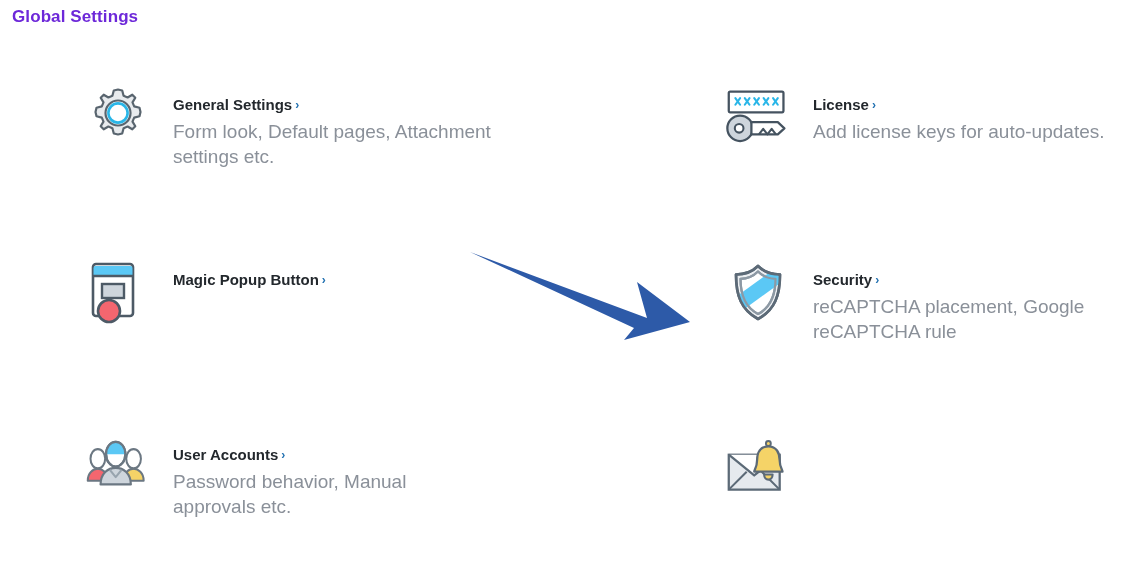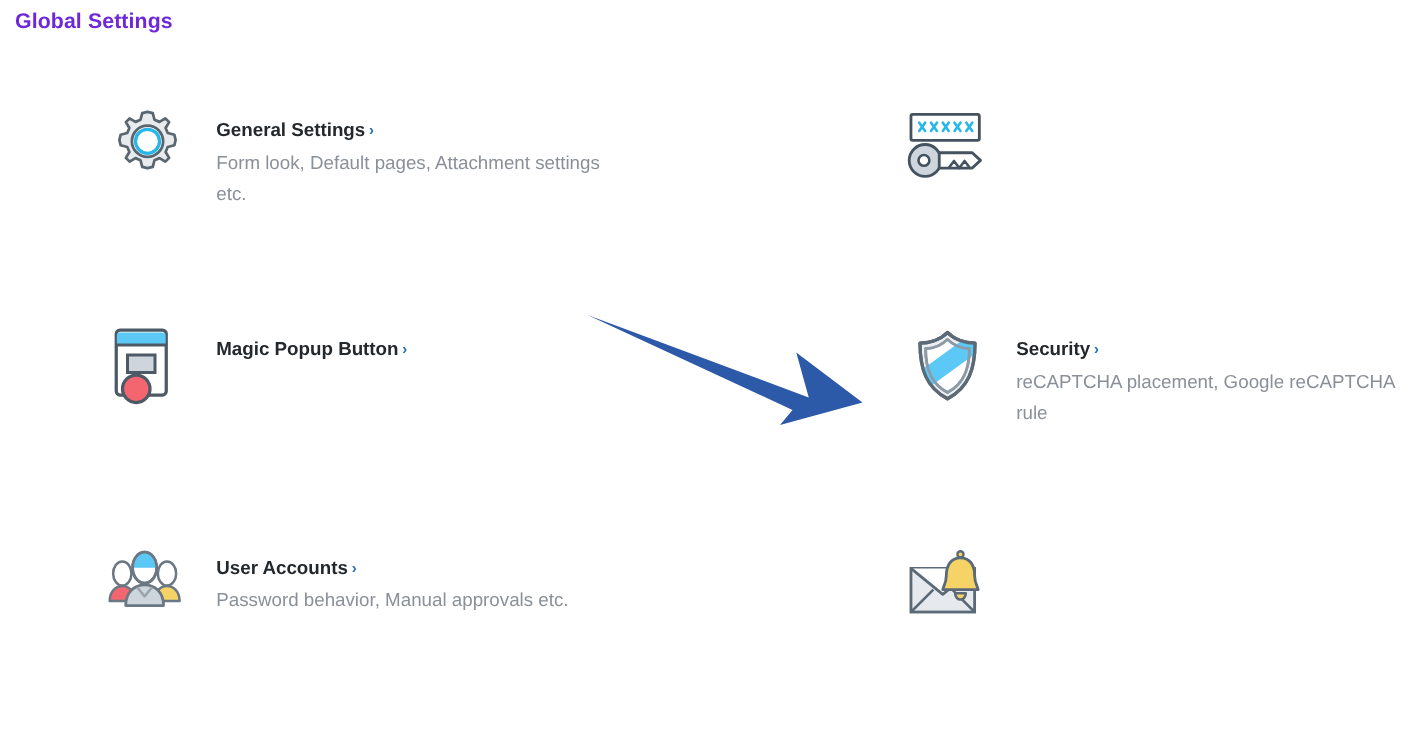--- a/index.html
+++ b/index.html
@@ -80,21 +80,21 @@
   }
   .card-title .chev {
     color: #2271b1;
     font-weight: bold;
     font-size: 12px;
     margin-left: 3px;
     position: relative;
     top: -1px;
   }
   .card-desc {
-    font-size: 15px;
+    font-size: 19px;
     color: #8a9099;
     line-height: 25px;
     margin-top: 4px;
     max-width: 320px;
   }
   .card-desc.wide { max-width: 330px; }
 
   
   .annotation-arrow {
     position: absolute;
@@ -142,20 +142,24 @@
               <path d="M31 13 l5 7 M36 13 l-5 7"></path>
               <path d="M41 13 l5 7 M46 13 l-5 7"></path>
               <path d="M51 13 l5 7 M56 13 l-5 7"></path>
             </g>
             <circle cx="16" cy="45" r="13.5" fill="#ced5dc" stroke="#455360" stroke-width="2.4"></circle>
             <circle cx="15" cy="45" r="4.6" fill="#ffffff" stroke="#455360" stroke-width="2.2"></circle>
             <path d="M28 38.5 H56 L63 45 L56 51.5 H28 Z" fill="#ffffff" stroke="#455360" stroke-width="2.4" stroke-linejoin="round"></path>
             <path d="M36 51.5 l4.5-6 4.5 6 4.5-6 4.5 6" fill="none" stroke="#455360" stroke-width="2.2" stroke-linejoin="round"></path>
           </svg>
         </div>
+        <div class="card-text">
+          <div class="card-title"><span>License</span><span class="chev">›</span></div>
+          <div class="card-desc">Add license keys for auto-updates.</div>
+        </div>
       </div>
     </div>
   </div>
 
   <div class="grid-row row-2">
 
     <div class="grid-cell cell-left">
       <div class="card">
         <div class="card-icon">
           <svg width="66" height="66" viewBox="0 0 66 66" aria-hidden="true">

